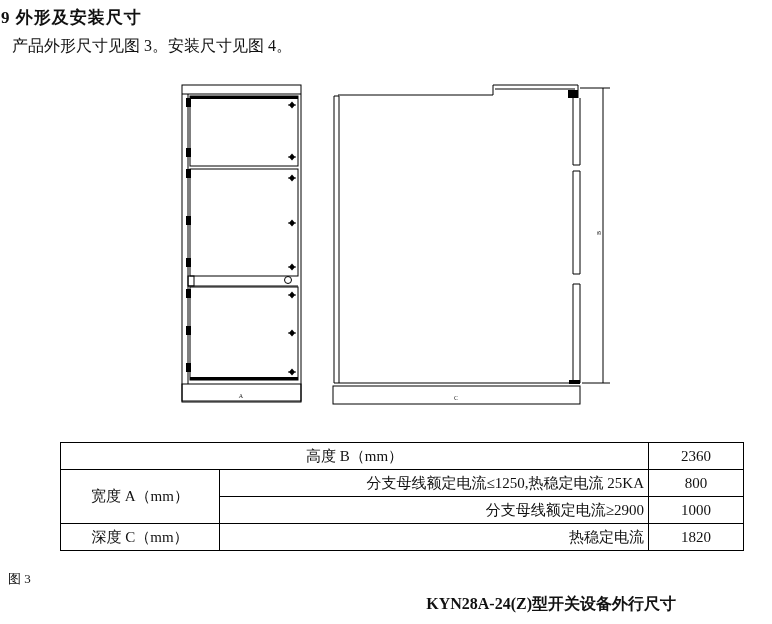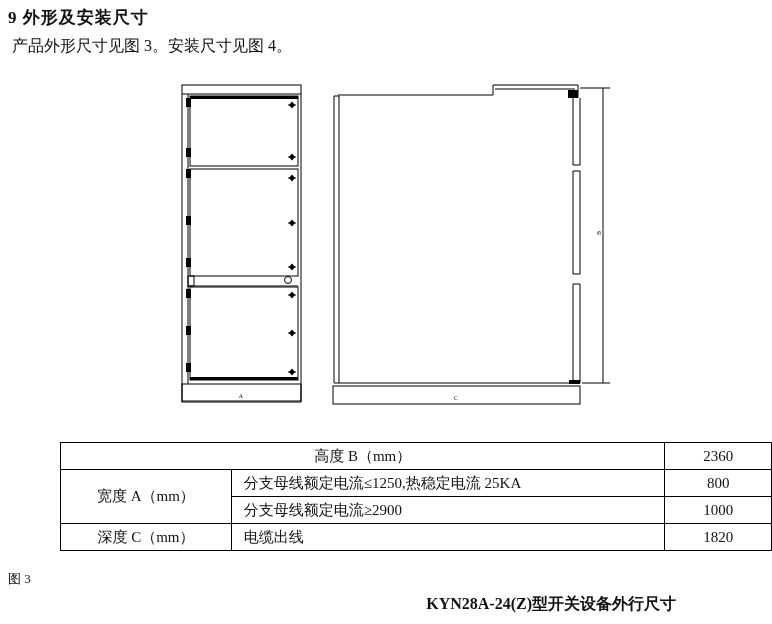--- a/index.html
+++ b/index.html
@@ -2,43 +2,43 @@
 <html><head>
 <meta charset="utf-8">
 <style>
   html,body{margin:0;padding:0;}
   body{
     width:772px;height:624px;position:relative;background:#ffffff;
     font-family:"Liberation Serif","DejaVu Serif",serif;color:#111;
     overflow:hidden;
   }
   .heading{
-    position:absolute;left:8px;top:6px;font-size:17px;font-weight:bold;
+    position:absolute;left:1px;top:6px;font-size:17px;font-weight:bold;
     letter-spacing:1px;white-space:nowrap;
   }
   .intro{
     position:absolute;left:12px;top:36px;font-size:16px;white-space:nowrap;
   }
   .drawing-svg{position:absolute;}
   .front-svg{left:168px;top:76px;}
   .side-svg{left:325px;top:70px;}
   svg .ln{stroke:#000;stroke-width:1;fill:none;}
   svg .thick{stroke:#000;stroke-width:3;fill:none;}
   svg .fillb{fill:#000;stroke:none;}
   svg text{font-family:"Liberation Serif","DejaVu Serif",serif;fill:#222;}
   .dim-table{
     position:absolute;left:60px;top:442px;border-collapse:collapse;
     font-size:15px;color:#111;table-layout:fixed;
   }
   .dim-table td{
-    border:1px solid #000;height:26px;padding:0 12px;white-space:nowrap;
+    border:1px solid #000;height:26px;padding:0 4px;white-space:nowrap;
     overflow:hidden;
   }
   .c-center{text-align:center;}
-  .c-left{text-align:left;}
+  .c-left{text-align:right;}
   .col-label{width:150px;}
   .col-cond{width:420px;}
   .col-val{width:86px;text-align:center;margin-left:38px;}
   .fig-label{
     position:absolute;left:8px;top:570px;font-size:13px;white-space:nowrap;
   }
   .fig-caption{
     position:absolute;left:0;top:594px;width:676px;text-align:right;
     font-size:16px;font-weight:bold;white-space:nowrap;
   }
@@ -184,20 +184,20 @@
     <td class="c-center col-label" rowspan="2">宽度 A（mm）</td>
     <td class="c-left col-cond">分支母线额定电流≤1250,热稳定电流 25KA</td>
     <td class="col-val">800</td>
   </tr>
   <tr>
     <td class="c-left col-cond">分支母线额定电流≥2900</td>
     <td class="col-val">1000</td>
   </tr>
   <tr>
     <td class="c-center col-label">深度 C（mm）</td>
-    <td class="c-left col-cond">电缆出线</td>
+    <td class="c-left col-cond">热稳定电流</td>
     <td class="col-val">1820</td>
   </tr>
 </tbody>
   </table>
 
 <div class="fig-label">图 3</div>
 <div class="fig-caption">KYN28A-24(Z)型开关设备外行尺寸</div>
 
 </body></html>

